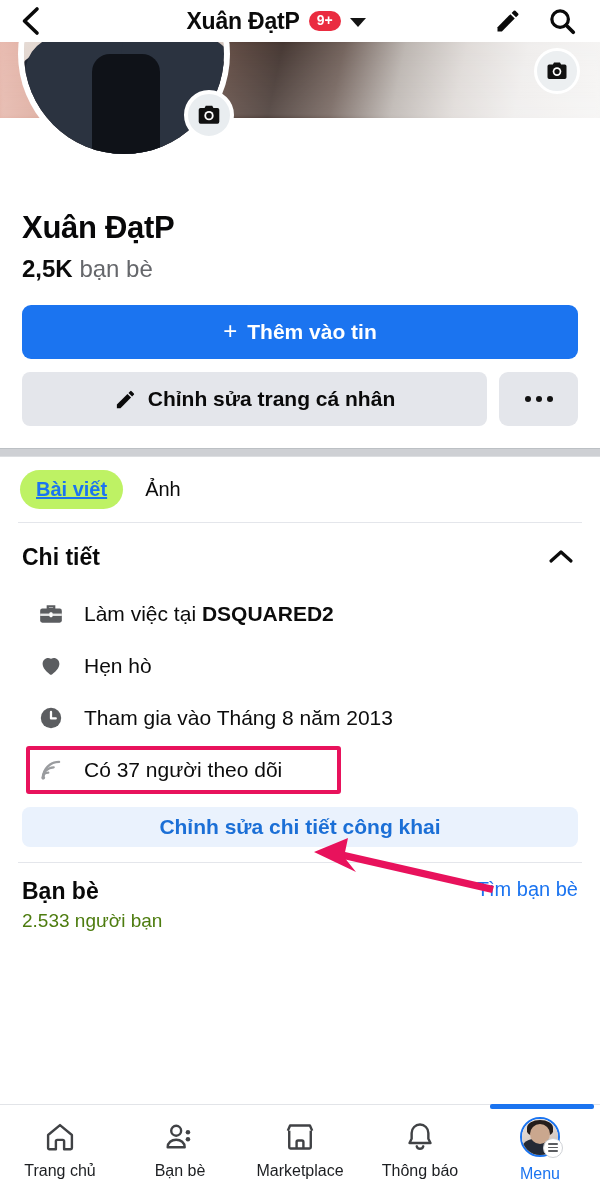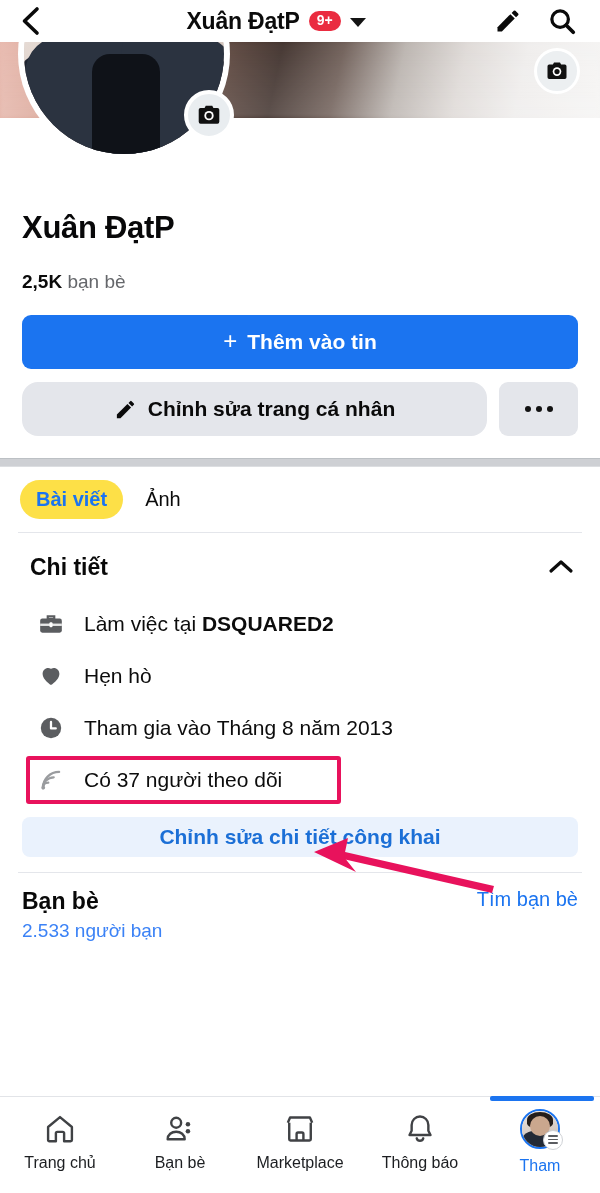--- a/index.html
+++ b/index.html
@@ -90,62 +90,62 @@
   }
   .avatar-cam{
     position:absolute; right:-4px; bottom:20px; width:50px;height:50px;border-radius:50%;
     background:#e9edf0; border:4px solid #fff; z-index:12;
     display:flex;align-items:center;justify-content:center; cursor:pointer;
   }
 
   
   .identity{ padding:10px 22px 0; }
   .pname{ font-size:31px; font-weight:700; color:#080809; letter-spacing:-0.3px; }
-  .fcount{ font-size:19px; color:#65676b; margin-top:25px; }
+  .fcount{ font-size:24px; color:#65676b; margin-top:9px; }
   .fcount b{ color:#0b0b0b; font-weight:700; }
 
   
   .actions{ padding:22px 22px 0; }
   .btn-primary{
     height:54px; border-radius:9px; background:#1b74f0; color:#fff;
     display:flex; align-items:center; justify-content:center; gap:10px;
     font-size:21px; font-weight:700; cursor:pointer; user-select:none;
   }
   .plus-glyph{ font-size:24px; font-weight:400; line-height:1; margin-top:-2px; }
   .actions-row{ display:flex; gap:12px; margin-top:13px; }
   .btn-secondary{
-    flex:1; height:54px; border-radius:16px; background:#e4e6eb; color:#0a0a0a;
+    flex:1; height:54px; border-radius:8px; background:#e4e6eb; color:#0a0a0a;
     display:flex; align-items:center; justify-content:center; gap:11px;
     font-size:21px; font-weight:700; cursor:pointer; user-select:none;
   }
   .btn-more{
     width:79px; height:54px; border-radius:9px; background:#e4e6eb;
     display:flex; align-items:center; justify-content:center; cursor:pointer;
   }
   .dots3{ display:flex; gap:5px; }
   .dots3 i{ width:6px;height:6px;border-radius:50%; background:#121212; display:block; }
 
   
   .thick-div{ height:9px; background:#ced0d4; margin-top:22px;
     box-shadow:inset 0 1px 0 #bcc0c4, inset 0 -1px 0 #dcdee1; }
 
   
   .tabs{ display:flex; align-items:center; gap:6px; padding:13px 20px 13px; }
   .tab{
     padding:8px 16px; border-radius:999px; font-size:20px; color:#0a0a0a; cursor:pointer;
   }
-  .tab.active{ background:#fde047; color:#1b74f0; font-weight:600; }
+  .tab.active{ background:#bef264; color:#1b74f0; font-weight:600;text-decoration:underline; }
   .hair-div{ height:1px; background:#e4e6eb; margin:0 18px; }
 
   
   .sec-head{
     display:flex; align-items:center; justify-content:space-between;
     padding:17px 22px 8px;
   }
-  .sec-title{ font-size:23px; font-weight:700; color:#090909;margin-left:8px; }
+  .sec-title{ font-size:23px; font-weight:700; color:#090909; }
   .collapse-btn{ width:34px;height:34px;display:flex;align-items:center;justify-content:center;cursor:pointer; }
 
   .detail-list{ padding:6px 36px 0; }
   .detail-row{
     display:flex; align-items:center; gap:18px; height:52px; cursor:pointer;
     position:relative;
   }
   .d-ic{ width:30px; display:flex; align-items:center; justify-content:center; flex:0 0 30px; }
   .d-tx{ font-size:21px; color:#0c0c0c; }
   .d-tx b{ font-weight:700; }
@@ -158,26 +158,26 @@
   .edit-public{
     margin:11px 22px 0; height:40px; border-radius:8px; background:#eaf2fd;
     display:flex; align-items:center; justify-content:center;
     color:#1b6fd6; font-size:21px; font-weight:700; cursor:pointer;
   }
   .hair-div2{ height:1px; background:#e4e6eb; margin:15px 18px 0; }
 
   
   .friends{ padding:15px 22px 0; display:flex; justify-content:space-between; align-items:flex-start; }
   .fr-title{ font-size:23px; font-weight:700; color:#090909; }
-  .fr-sub{ font-size:19px; color:#3b82f6; margin-top:5px; }
+  .fr-sub{ font-size:19px; color:#4d7c0f; margin-top:5px; }
   .fr-link{ font-size:20px; color:#1b74f0; cursor:pointer; }
 
   
   .bottomnav{
-    position:absolute; left:0; bottom:8px; width:600px; height:89px;
+    position:absolute; left:0; bottom:0; width:600px; height:89px;
     background:#fff; border-top:1px solid #e2e4e8;
     display:flex; align-items:flex-start;
   }
   .nav-item{
     flex:1; height:89px; display:flex; flex-direction:column;
     align-items:center; justify-content:center; gap:8px; cursor:pointer; position:relative;
   }
   .nav-label{ font-size:16px; color:#1c1e21; }
   .nav-item.active .nav-label{ color:#1b74f0; }
   .nav-underline{
@@ -430,21 +430,21 @@
           <span class="nbody"></span>
           <span class="nhair"></span>
           <span class="nface"></span>
         </span>
         <span class="hamb-badge">
             <i></i>
             <i></i>
             <i></i>
           </span>
       </span>
-      <span class="nav-label">Tham</span>
+      <span class="nav-label">Menu</span>
     </div>
 
   </div>
 
   <svg class="annot" viewBox="0 0 600 1193">
     <g>
       <path d="M492 893 L330 856 L332 849 L494 886 Z" fill="#e8125c"></path>
       <path d="M314 852 L348 838 L344 857 L356 872 Z" fill="#e8125c"></path>
     </g>
   </svg>

